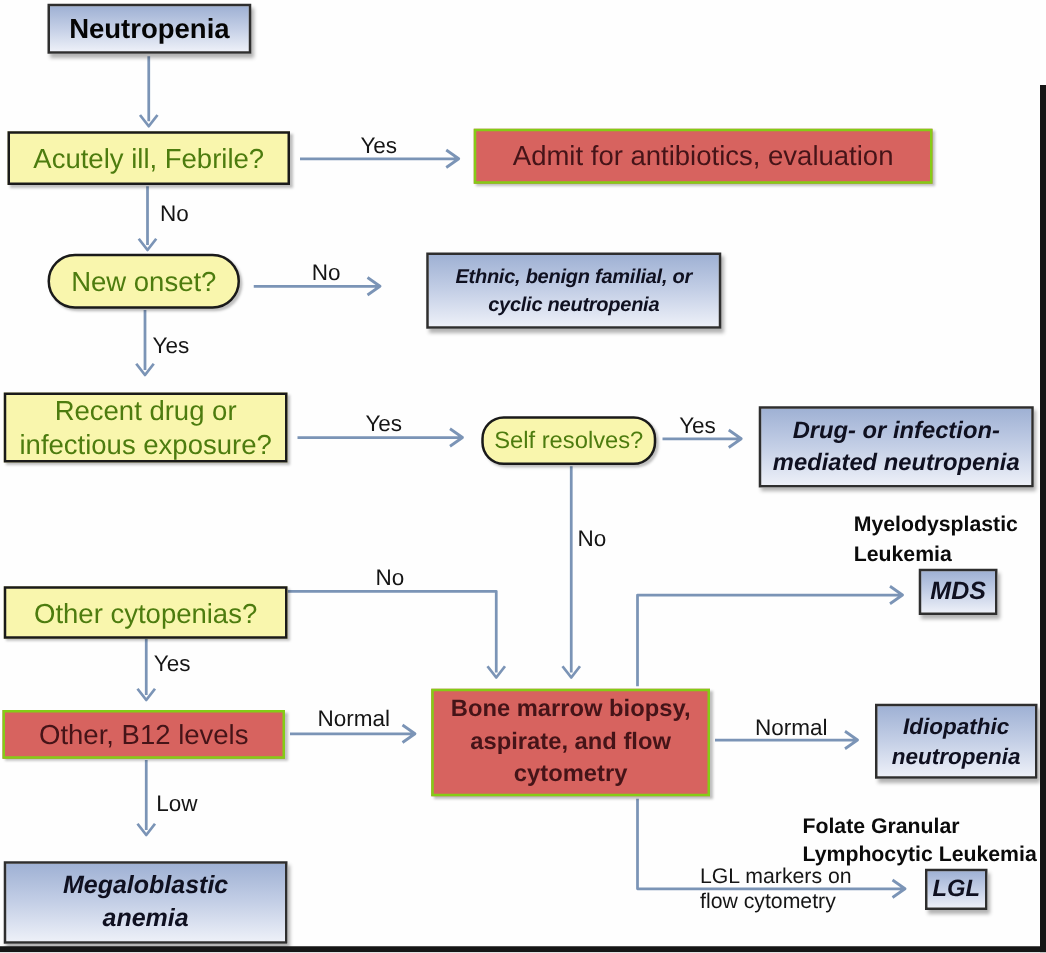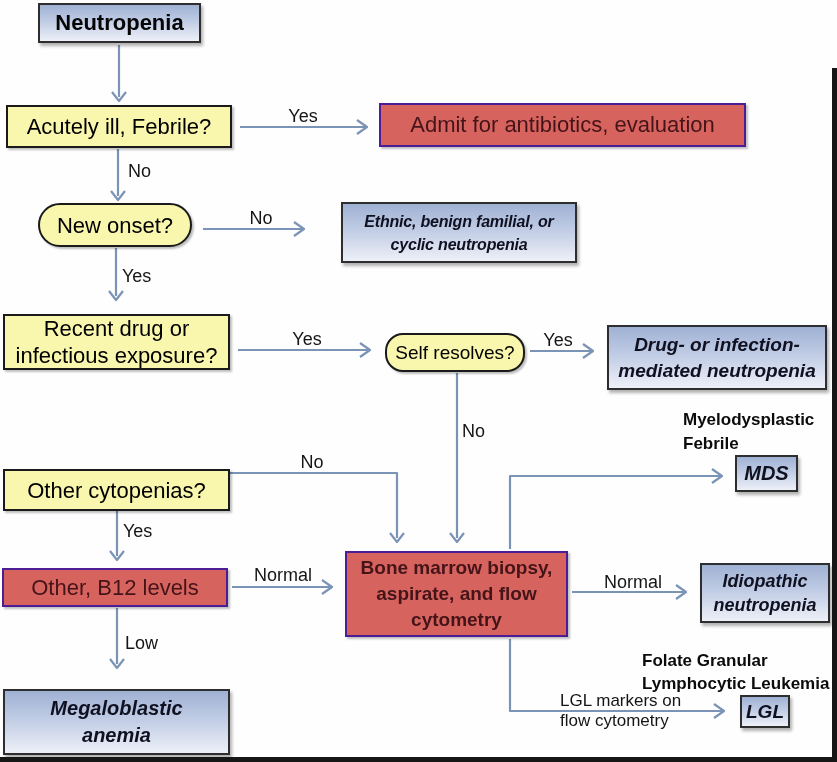--- a/index.html
+++ b/index.html
@@ -1,23 +1,23 @@
 <!DOCTYPE html>
 <html><head>
 <meta charset="utf-8">
 <style>
   html,body{margin:0;padding:0;background:#fff;}
   .canvas{position:relative;width:837px;height:762px;background:#fefefe;overflow:hidden;
           font-family:"Liberation Sans",sans-serif;}
   svg.edges{position:absolute;left:0;top:0;z-index:1;}
   .node{position:absolute;box-sizing:border-box;z-index:2;display:flex;align-items:center;
-        justify-content:center;text-align:center;white-space:pre;color:#000000;}
+        justify-content:center;text-align:center;white-space:pre;color:#4d7c0f;}
   .yellow{background:#f9f6ad;border:2px solid #1a1a1a;box-shadow:2px 2px 2px rgba(0,0,0,.25);
           font-size:22px;line-height:27px;}
-  .red{background:#d7635f;border:2px solid #4c1d95;box-shadow:2px 2px 2px rgba(0,0,0,.25);
+  .red{background:#d7635f;border:2px solid #84cc16;box-shadow:2px 2px 2px rgba(0,0,0,.25);
        color:#451418;font-size:22px;line-height:26px;}
   .blue{background:linear-gradient(180deg,#9fb1d4 0%,#c4cfe6 50%,#edf0f8 100%);
         border:2px solid #2e2e2e;box-shadow:2px 3px 3px rgba(0,0,0,.3);
         color:#0f1020;font-weight:bold;font-style:italic;}
   .start{font-style:normal;font-size:22px;color:#050505;}
   .lbl{position:absolute;z-index:2;font-size:18px;color:#151515;white-space:pre;text-align:center;}
   .cx{transform:translateX(-50%);}
   .ann{position:absolute;z-index:2;font-weight:bold;font-size:17px;color:#0b0b0b;
        white-space:pre;text-align:left;}
   .small2{font-size:17px;line-height:20px;}
@@ -92,20 +92,20 @@
   <span class="lbl" style="left:462px;top:421px;">No</span>
   <span class="lbl cx" style="left:312px;top:452px;">No</span>
   <span class="lbl" style="left:123px;top:521px;">Yes</span>
   <span class="lbl cx" style="left:283px;top:565px;">Normal</span>
   <span class="lbl" style="left:125px;top:633px;">Low</span>
   <span class="lbl cx" style="left:633px;top:572px;">Normal</span>
   <span class="lbl small2" style="left:560px;top:691px;text-align:left;">LGL markers on
 flow cytometry</span>
 
   <span class="ann" style="left:683px;top:408px;line-height:24px;">Myelodysplastic
-Febrile</span>
+Leukemia</span>
   <span class="ann" style="left:642px;top:649px;line-height:23px;">Folate Granular
 Lymphocytic Leukemia</span>
 
   <div class="frame" style="left:0;top:757px;width:837px;height:5px;"></div>
   <div class="frame" style="left:832px;top:68px;width:5px;height:694px;"></div>
 
 </div>
 
 </body></html>

